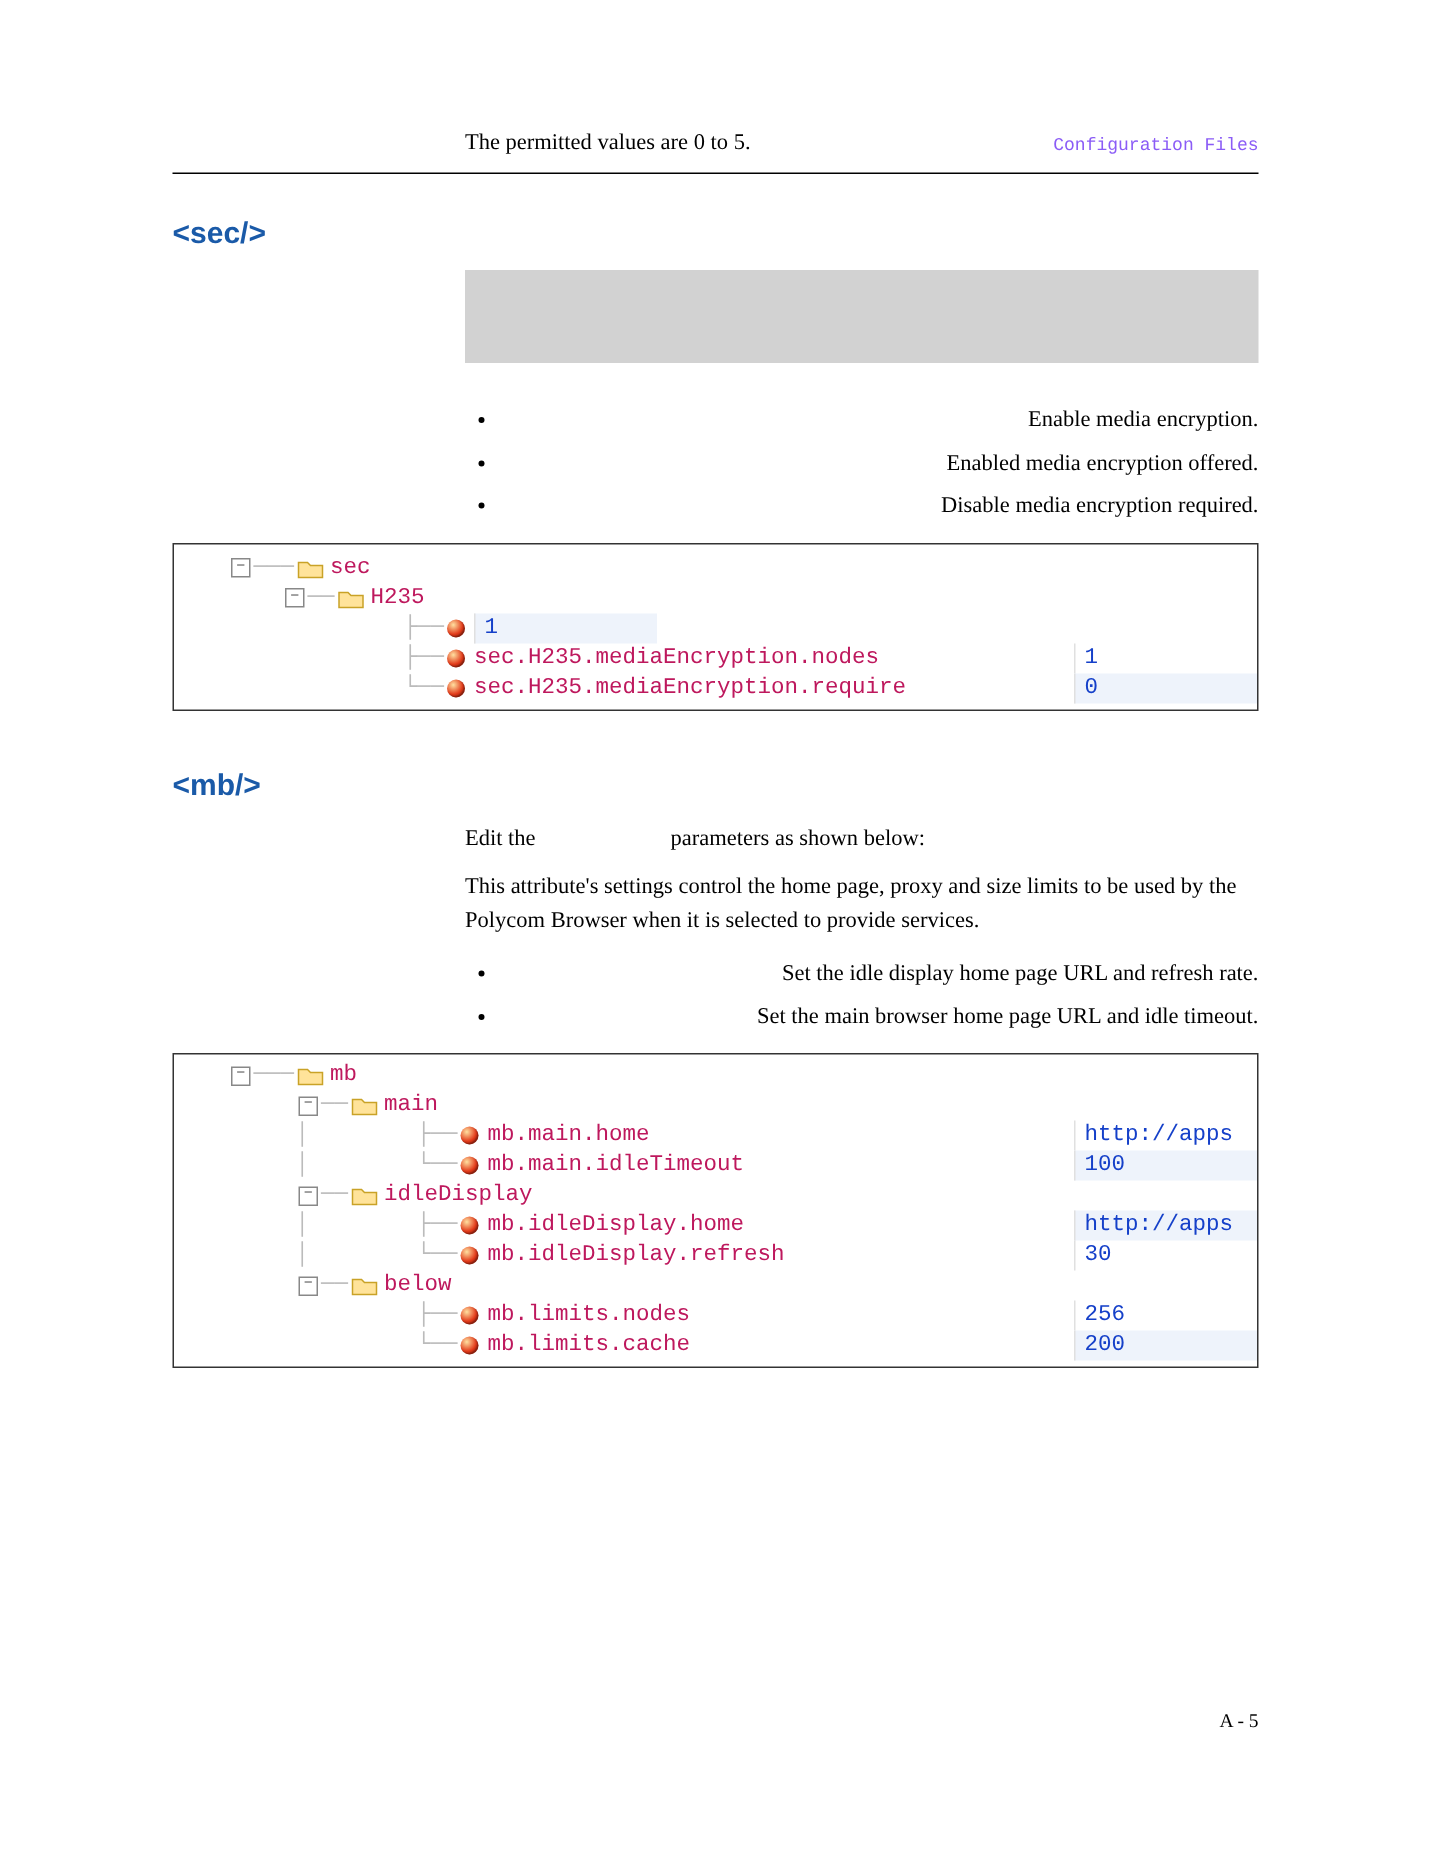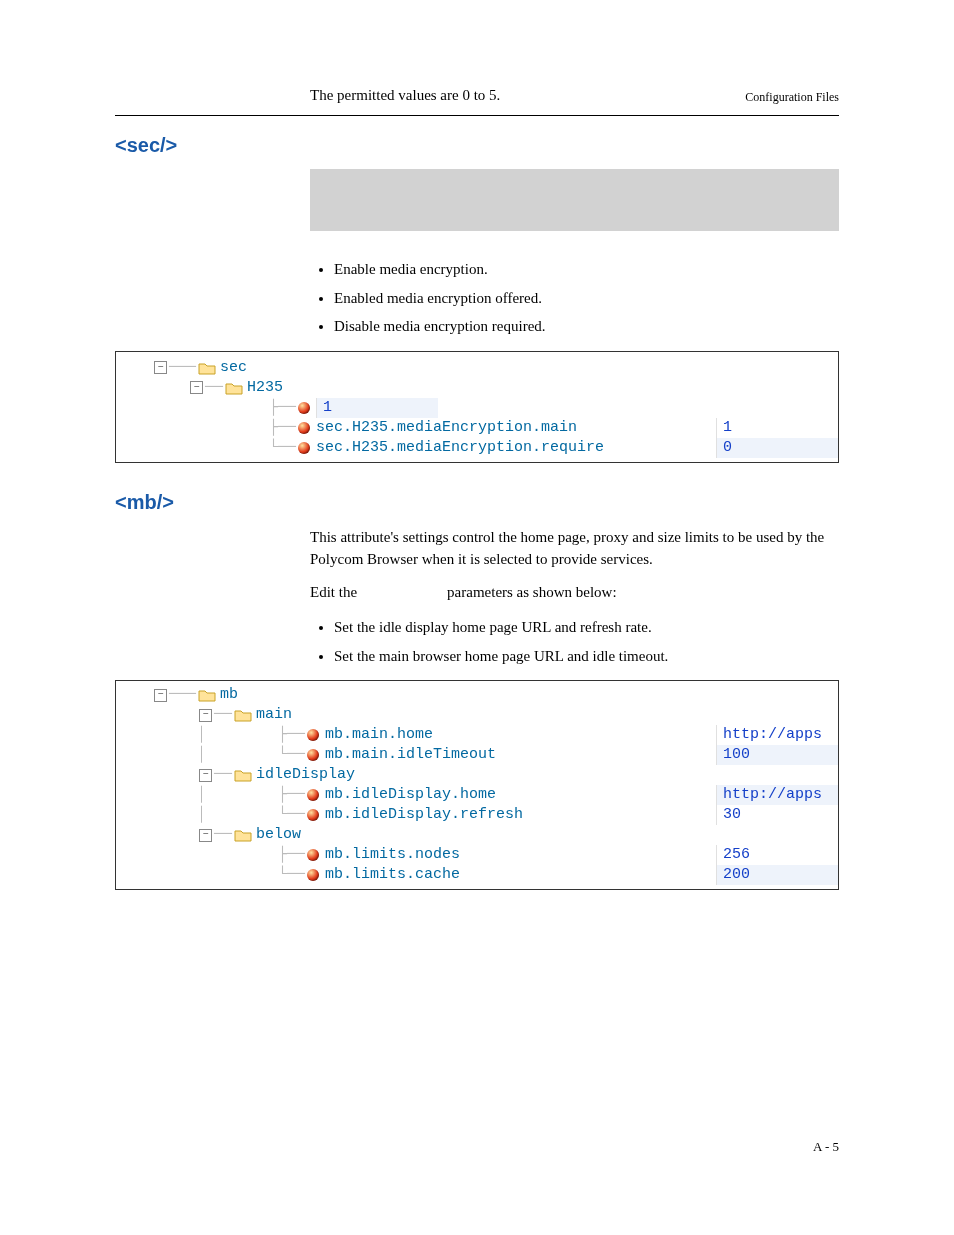--- a/index.html
+++ b/index.html
@@ -14,22 +14,22 @@
     height: 1235px;
     position: relative;
     box-sizing: border-box;
     padding: 85px 115px 0 115px;
   }
   .header-right {
     position: absolute;
     top: 90px;
     right: 115px;
     font-size: 12px;
-    font-family: Liberation Serif, serif;
-    color: #000000;
+    font-family: Liberation Mono, monospace;
+    color: #8b5cf6;
   }
   .header-rule {
     position: absolute;
     top: 115px;
     left: 115px;
     right: 115px;
     border-top: 1px solid #000;
   }
   .body-col {
     margin-left: 195px;
@@ -37,36 +37,37 @@
   }
   .intro-text {
     font-size: 15px;
     line-height: 1.4;
   }
   .section-heading {
     font-family: Arial, Helvetica, sans-serif;
     font-weight: bold;
     font-size: 20px;
     color: #1a5aa8;
-    margin: 28px 0 12px 0;
+    margin: 39px 0 12px 0;
   }
   .gray-block {
     background: #d2d2d2;
     height: 62px;
     margin-top: 8px;
     margin-bottom: 24px;
   }
   .para {
     font-size: 15px;
     line-height: 1.5;
     margin: 0 0 10px 0;
   }
   ul.bullets {
     margin: 4px 0 10px 0;
     padding-left: 24px;
+    text-align: right;
   }
   ul.bullets li {
     font-size: 15px;
     line-height: 1.9;
     list-style-type: disc;
   }
   
   .xml-panel {
     border: 1px solid #333;
     margin: 8px 0 20px 0;
@@ -75,21 +76,21 @@
     position: relative;
     background: #fff;
   }
   .xml-row {
     display: flex;
     align-items: center;
     height: 20px;
     line-height: 20px;
     white-space: pre;
   }
-  .xml-key { color: #0369a1; flex: 1 1 auto; }
+  .xml-key { color: #be185d; flex: 1 1 auto; }
   .xml-val { color: #1540c9; width: 115px; padding-left: 6px; border-left: 1px solid #e0e0e0; }
   .xml-val.shaded { background: #eef3fb; }
   .icon-box {
     display: inline-flex;
     width: 11px; height: 11px;
     border: 1px solid #888;
     align-items: center; justify-content: center;
     font-size: 10px; line-height: 10px;
     color: #555;
     margin: 0 2px;
@@ -149,31 +150,31 @@
     </div>
     <div class="xml-row">
       <span class="tree-lines">        </span><span class="icon-box">−</span><span class="tree-lines">──</span><span class="folder"><svg width="18" height="14">
             <path d="M1 3 L7 3 L9 5 L17 5 L17 13 L1 13 Z" fill="#ffe39a" stroke="#c9a227"></path>
           </svg></span><span class="xml-key">H235</span><span class="xml-val"></span>
     </div>
     <div class="xml-row">
       <span class="tree-lines">                 ├──</span><span class="bullet-red"></span><span class="xml-val shaded">1</span>
     </div>
     <div class="xml-row">
-      <span class="tree-lines">                 ├──</span><span class="bullet-red"></span><span class="xml-key">sec.H235.mediaEncryption.main</span><span class="xml-val">1</span>
+      <span class="tree-lines">                 ├──</span><span class="bullet-red"></span><span class="xml-key">sec.H235.mediaEncryption.nodes</span><span class="xml-val">1</span>
     </div>
     <div class="xml-row">
       <span class="tree-lines">                 └──</span><span class="bullet-red"></span><span class="xml-key">sec.H235.mediaEncryption.require</span><span class="xml-val shaded">0</span>
     </div>
   </div>
 
   <div class="section-heading">&lt;mb/&gt;</div>
   <div class="body-col">
+    <p class="para"><span>Edit the </span>&nbsp;&nbsp;&nbsp;&nbsp;&nbsp;&nbsp;&nbsp;&nbsp;&nbsp;&nbsp;&nbsp;&nbsp;&nbsp;&nbsp;&nbsp;&nbsp;&nbsp;&nbsp;&nbsp;&nbsp;&nbsp;&nbsp;<span> parameters as shown below:</span></p>
     <p class="para">This attribute's settings control the home page, proxy and size limits to be used by the Polycom Browser when it is selected to provide services.</p>
-    <p class="para"><span>Edit the </span>&nbsp;&nbsp;&nbsp;&nbsp;&nbsp;&nbsp;&nbsp;&nbsp;&nbsp;&nbsp;&nbsp;&nbsp;&nbsp;&nbsp;&nbsp;&nbsp;&nbsp;&nbsp;&nbsp;&nbsp;&nbsp;&nbsp;<span> parameters as shown below:</span></p>
     <ul class="bullets">
       <li>Set the idle display home page URL and refresh rate.</li>
       <li>Set the main browser home page URL and idle timeout.</li>
     </ul>
   </div>
 
   <div class="xml-panel" style="padding:4px 0;">
     <div class="xml-row">
       <span class="tree-lines">    </span><span class="icon-box">−</span><span class="tree-lines">───</span><span class="folder"><svg width="18" height="14">
             <path d="M1 3 L7 3 L9 5 L17 5 L17 13 L1 13 Z" fill="#ffe39a" stroke="#c9a227"></path>

